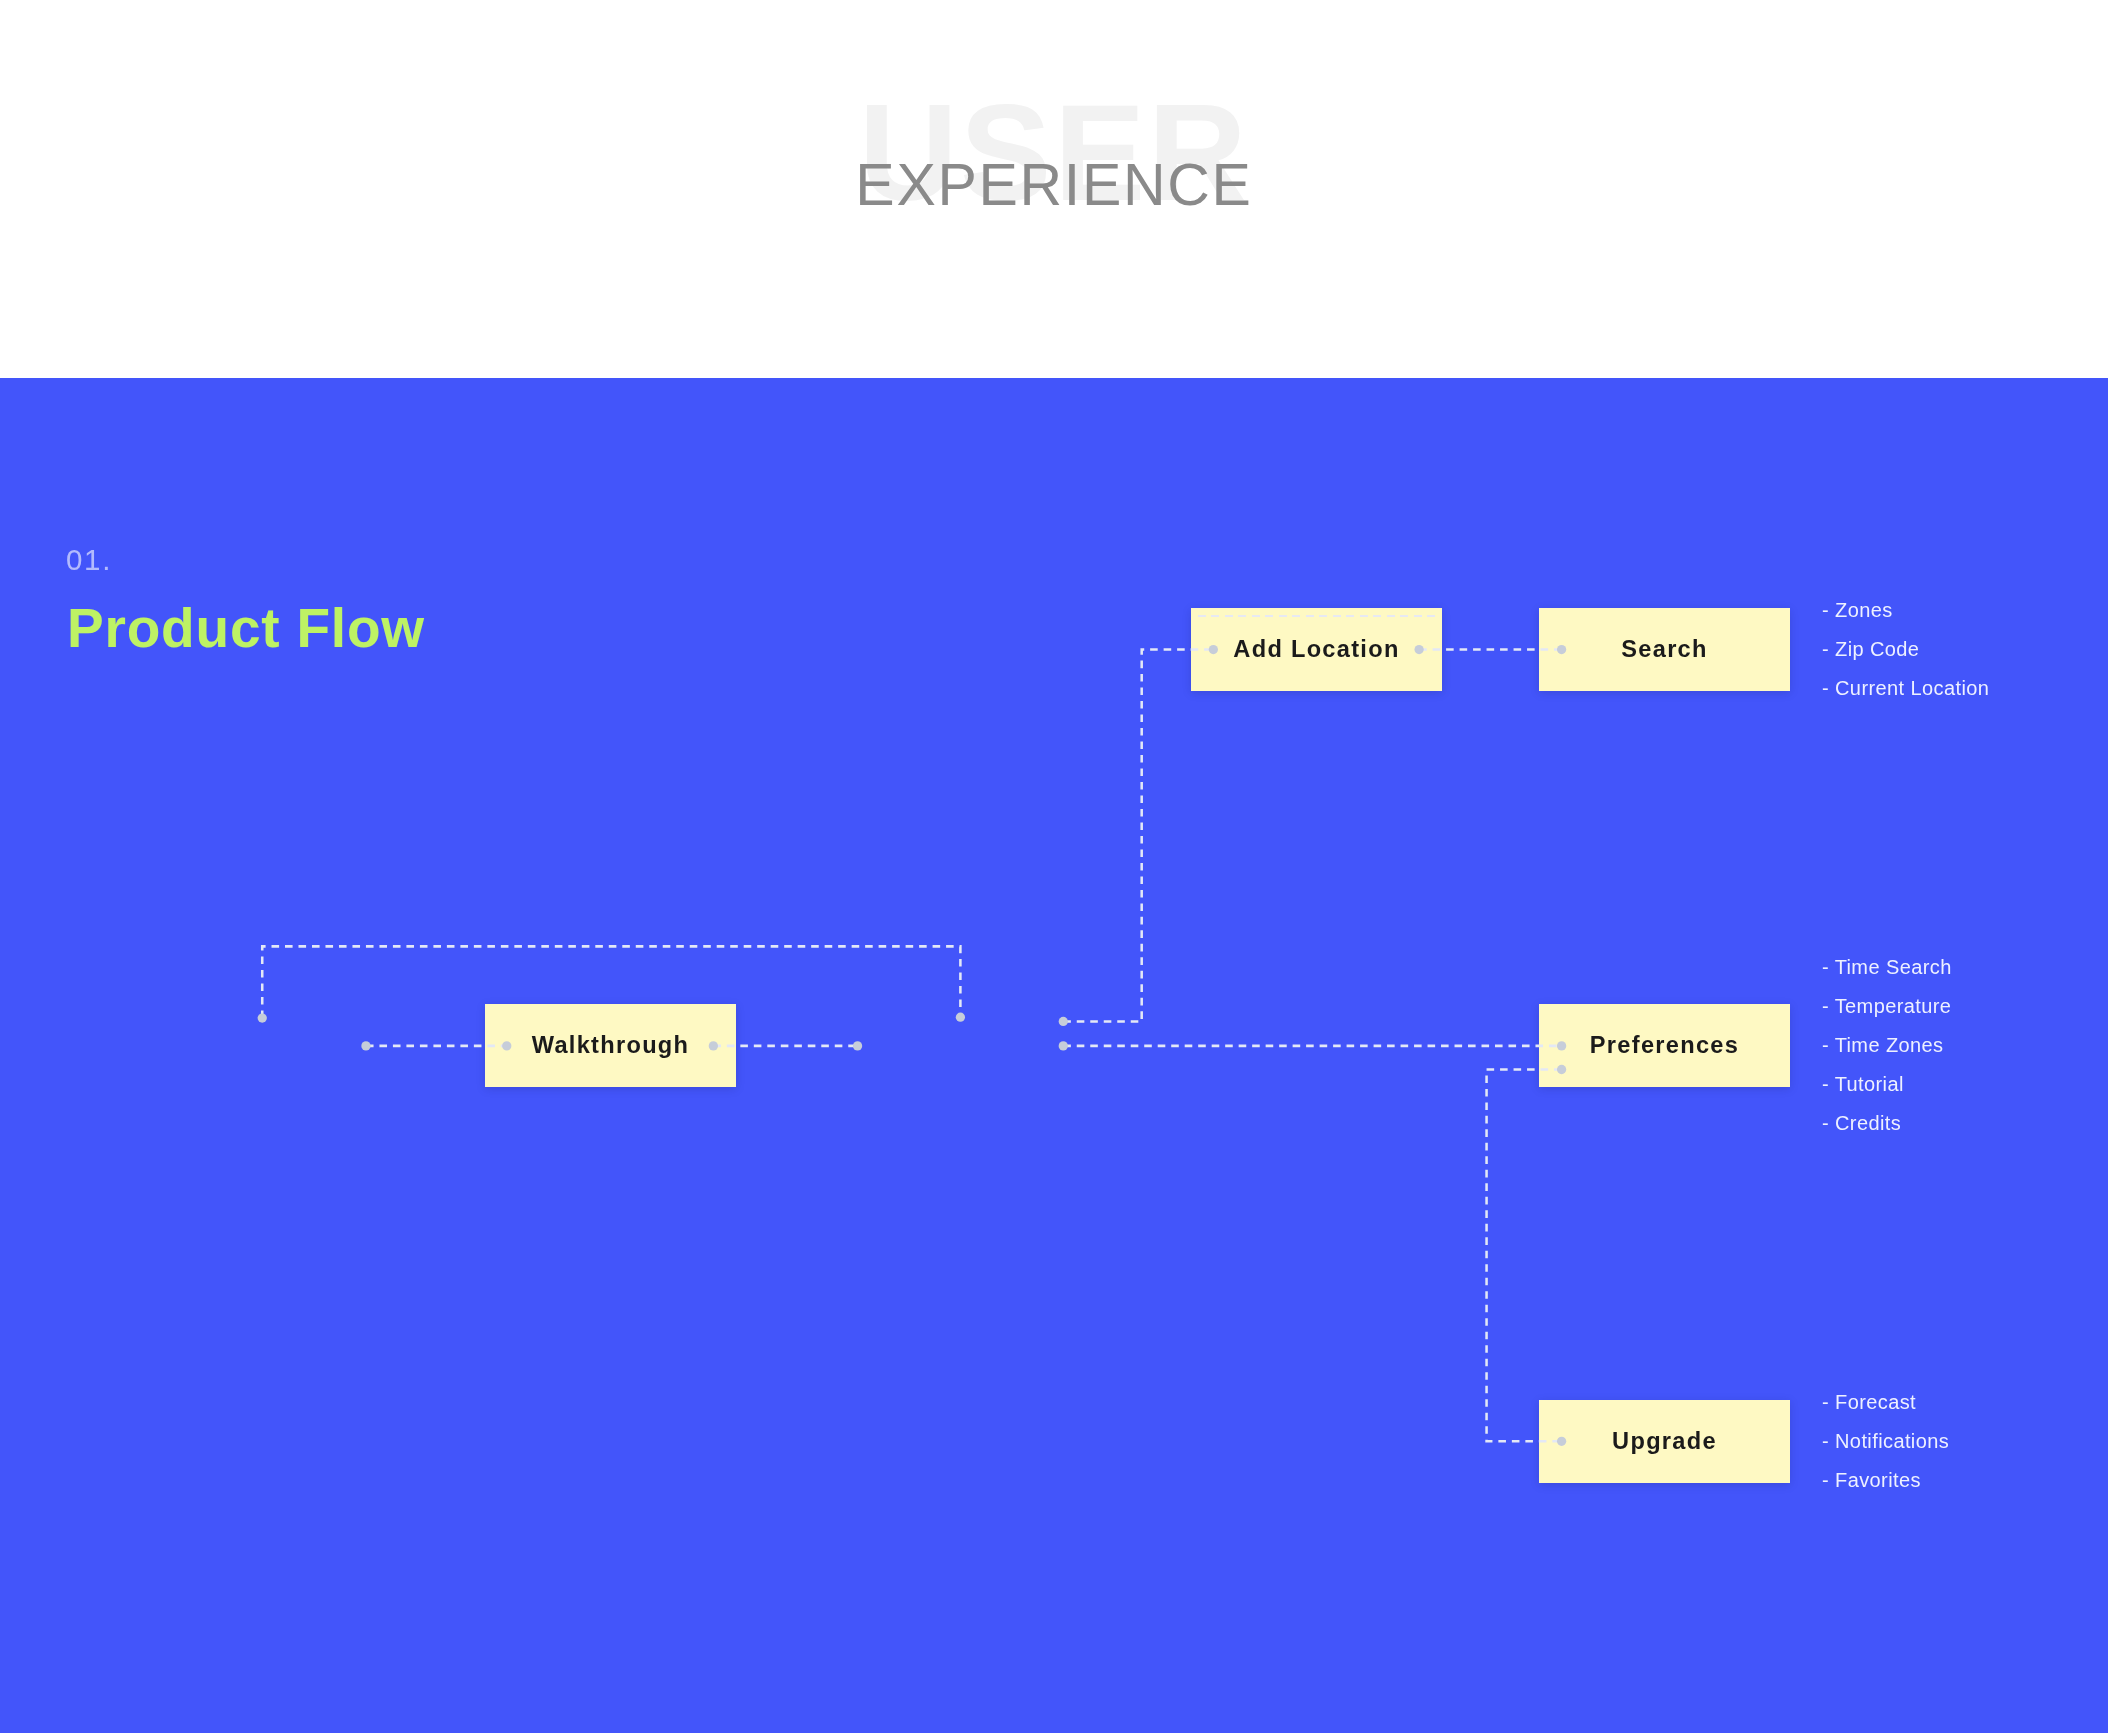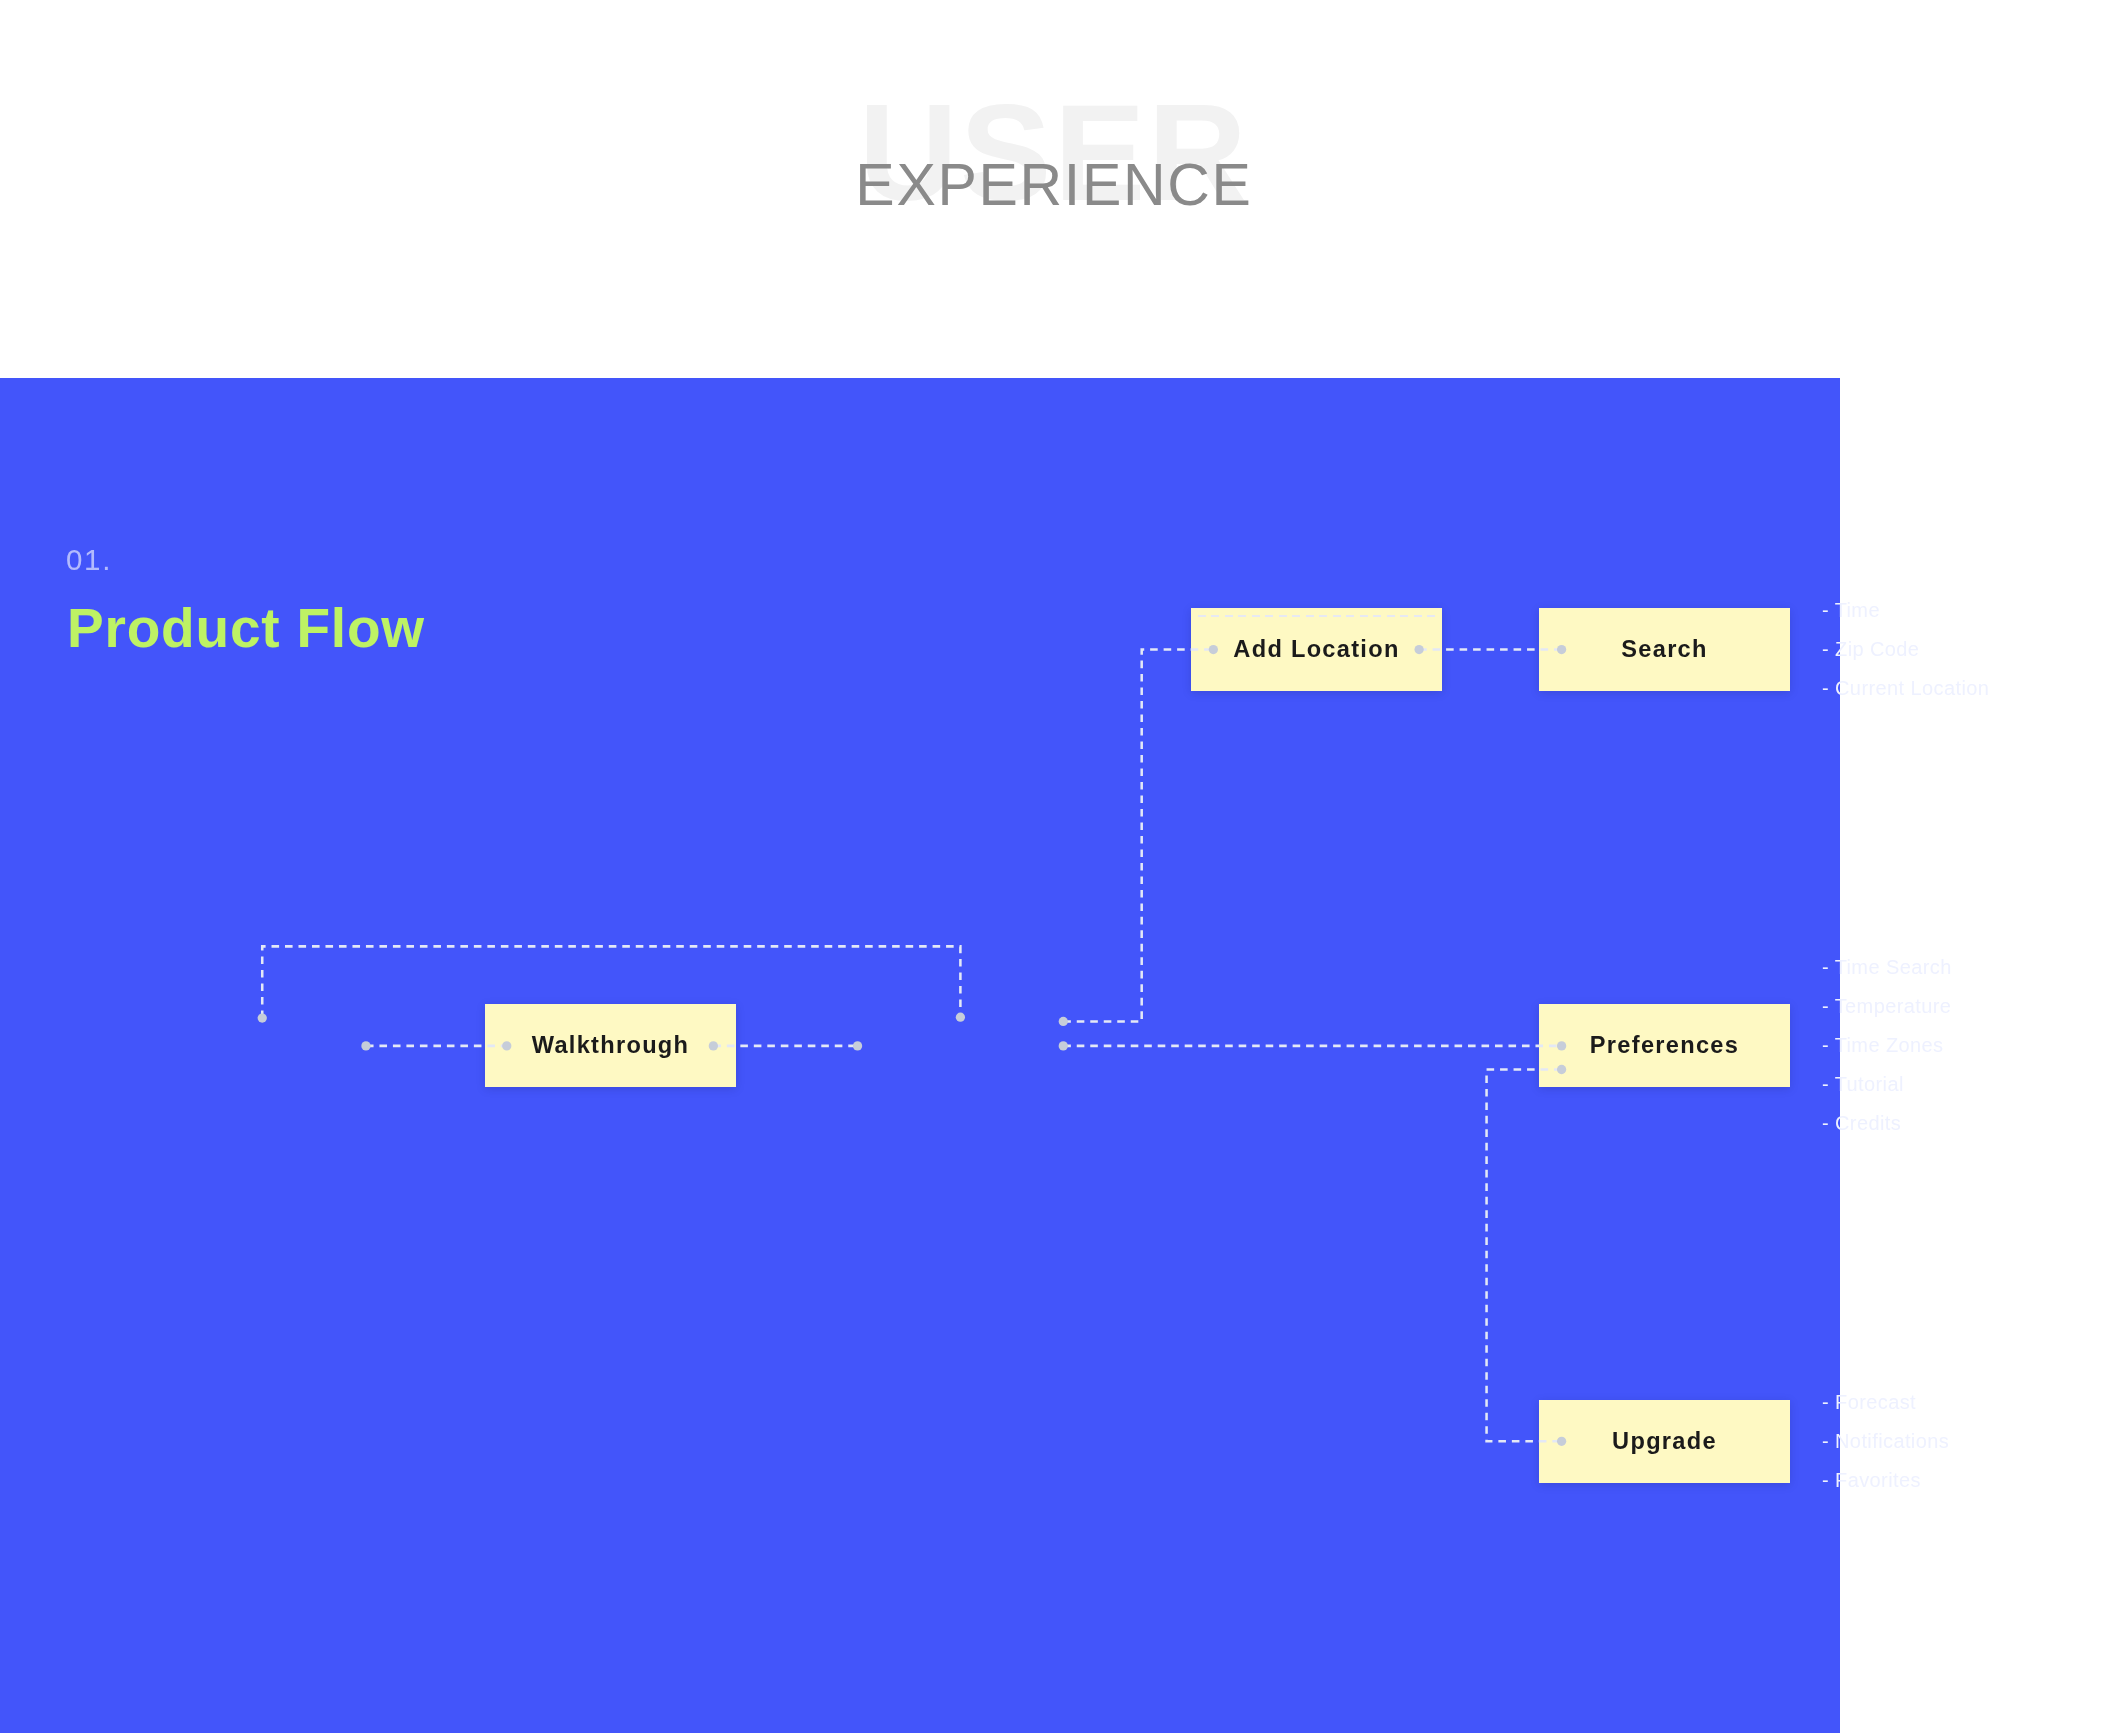--- a/index.html
+++ b/index.html
@@ -19,21 +19,21 @@
     color:#f2f2f2;
   }
   .hero-title{
     position:absolute;top:156px;left:0;width:100%;margin:0;
     text-align:center;line-height:1;
     font-size:59px;font-weight:400;letter-spacing:1.7px;
     color:#8a8a8a;
   }
   
   .flow-section{
-    position:absolute;top:378px;left:0;width:1840px;height:1356px;
+    position:absolute;top:378px;left:0;width:2108px;height:1356px;
     background:#4355fa;
   }
   .section-number{
     position:absolute;left:66px;top:167px;line-height:1;
     font-size:29.5px;letter-spacing:1.7px;color:rgba(255,255,255,0.6);
   }
   .section-title{
     position:absolute;left:66px;top:222px;margin:1px;line-height:1;
     font-size:55px;font-weight:700;letter-spacing:0.8px;color:#bef264;
   }
@@ -123,21 +123,21 @@
       <span class="label">Search</span>
     </div>
     <div class="node n-preferences">
       <span class="label">Preferences</span>
     </div>
     <div class="node n-upgrade">
       <span class="label">Upgrade</span>
     </div>
 
     <div class="annot a-search">
-      <div>- Time</div>
+      <div>- Zones</div>
       <div>- Zip Code</div>
       <div>- Current Location</div>
     </div>
 
     <div class="annot a-preferences">
       <div>- Time Search</div>
       <div>- Temperature</div>
       <div>- Time Zones</div>
       <div>- Tutorial</div>
       <div>- Credits</div>

